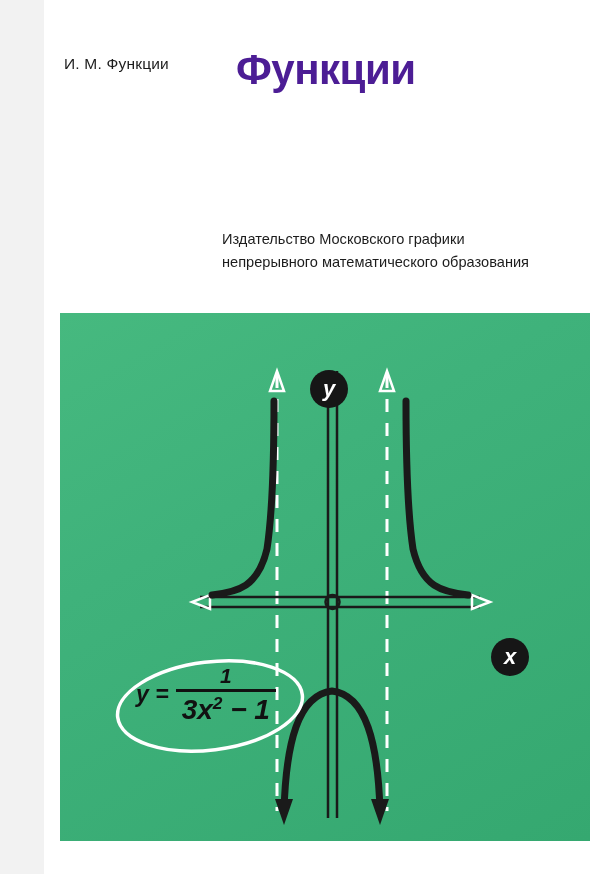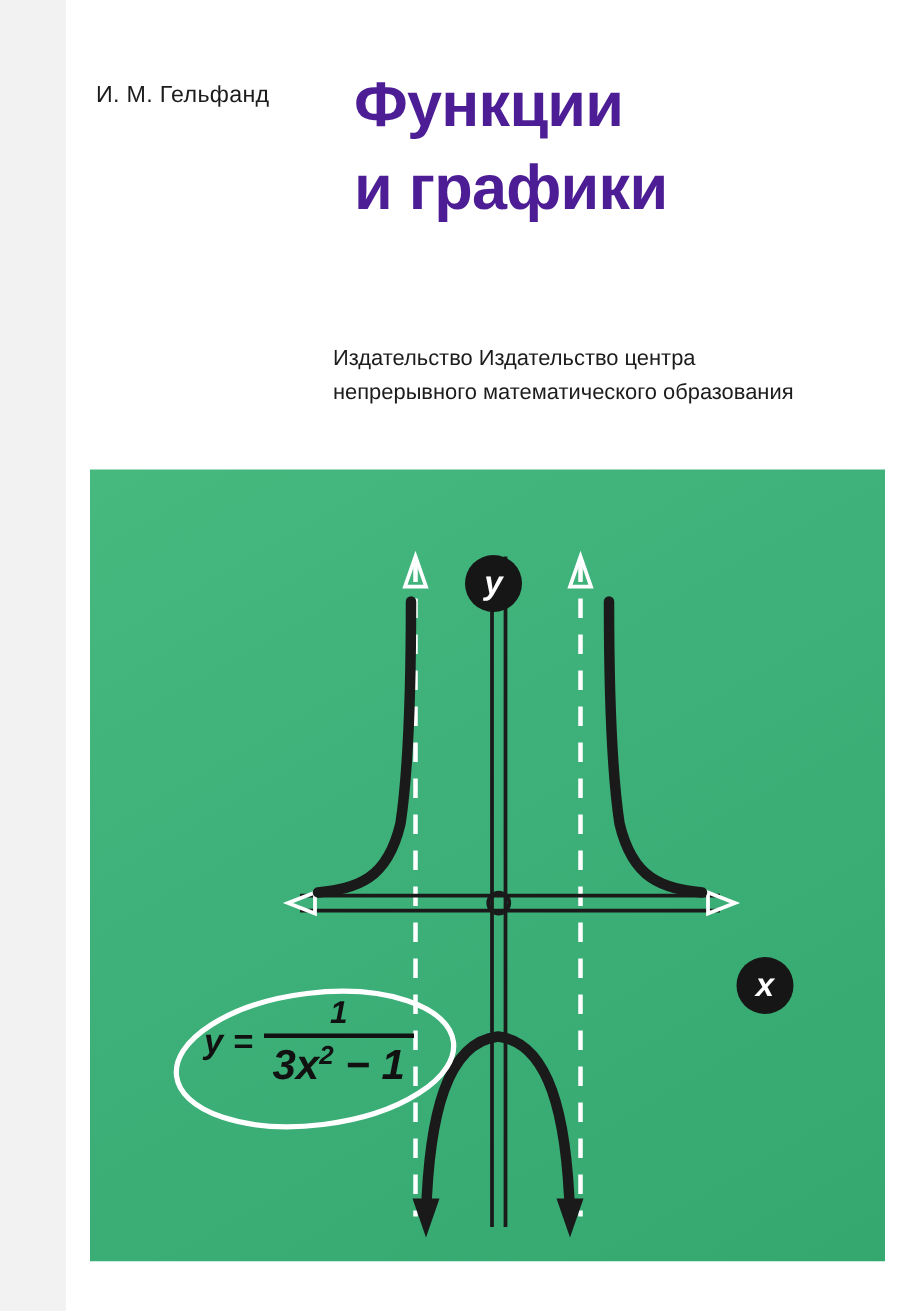--- a/index.html
+++ b/index.html
@@ -171,30 +171,29 @@
 <body>
 
 <div class="page">
 
   <div class="spine-strip"></div>
   <div class="edge-shadow"></div>
 
   <div class="cover">
 
     <div class="authors">
-      <div class="author-line">И. М. Гельфанд</div>
+      <div class="author-line">И. М. Функции</div>
     </div>
 
     <div class="title">
       <div>Функции</div>
-      <div>и графики</div>
     </div>
 
     <div class="publisher">
-      <div>Издательство Издательство центра</div>
+      <div>Издательство Московского графики</div>
       <div>непрерывного математического образования</div>
     </div>
 
     <div class="panel">
 
       <svg width="530" height="528" viewBox="0 0 530 528">
 
         <g stroke="#ffffff" stroke-width="3" stroke-dasharray="13 11" fill="none">
           <line x1="217" y1="62" x2="217" y2="498"></line>
         </g>

